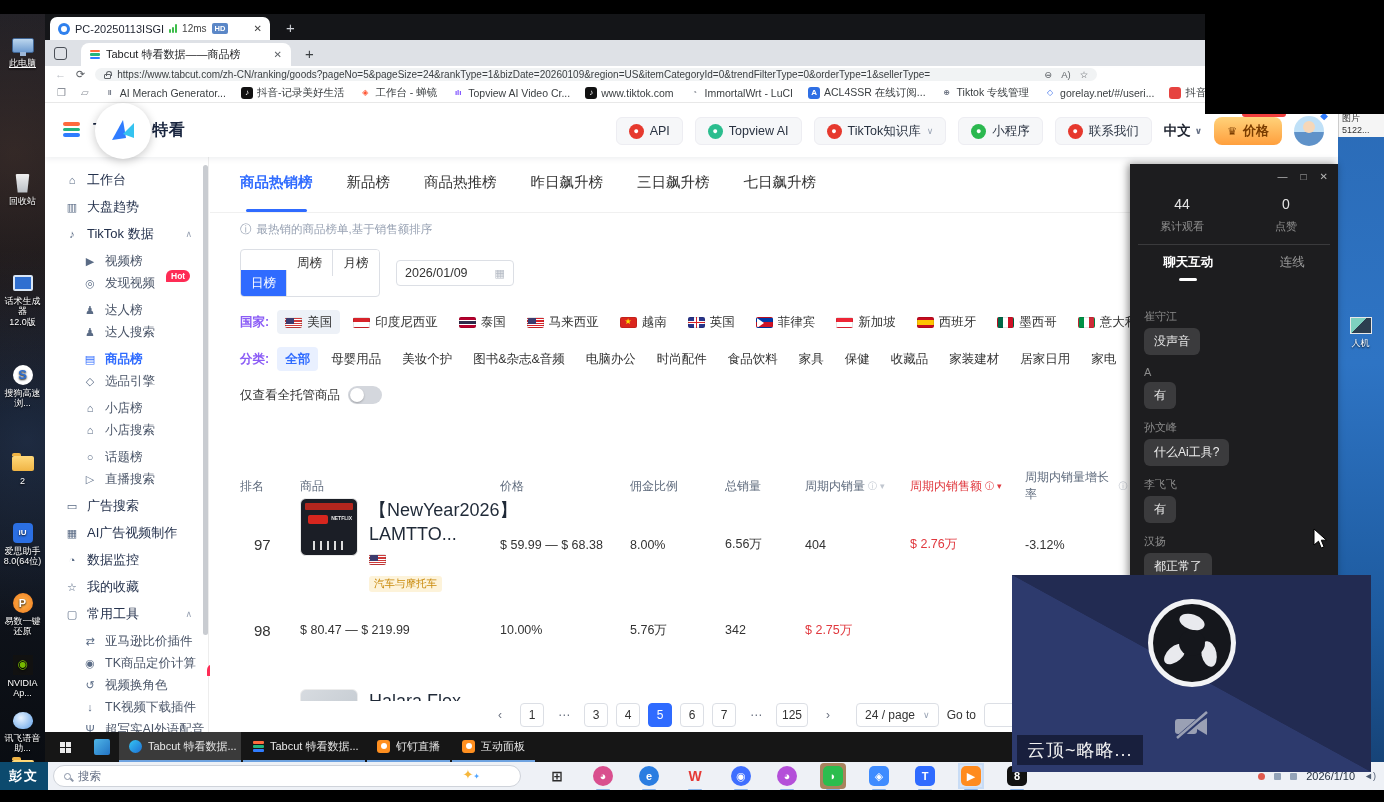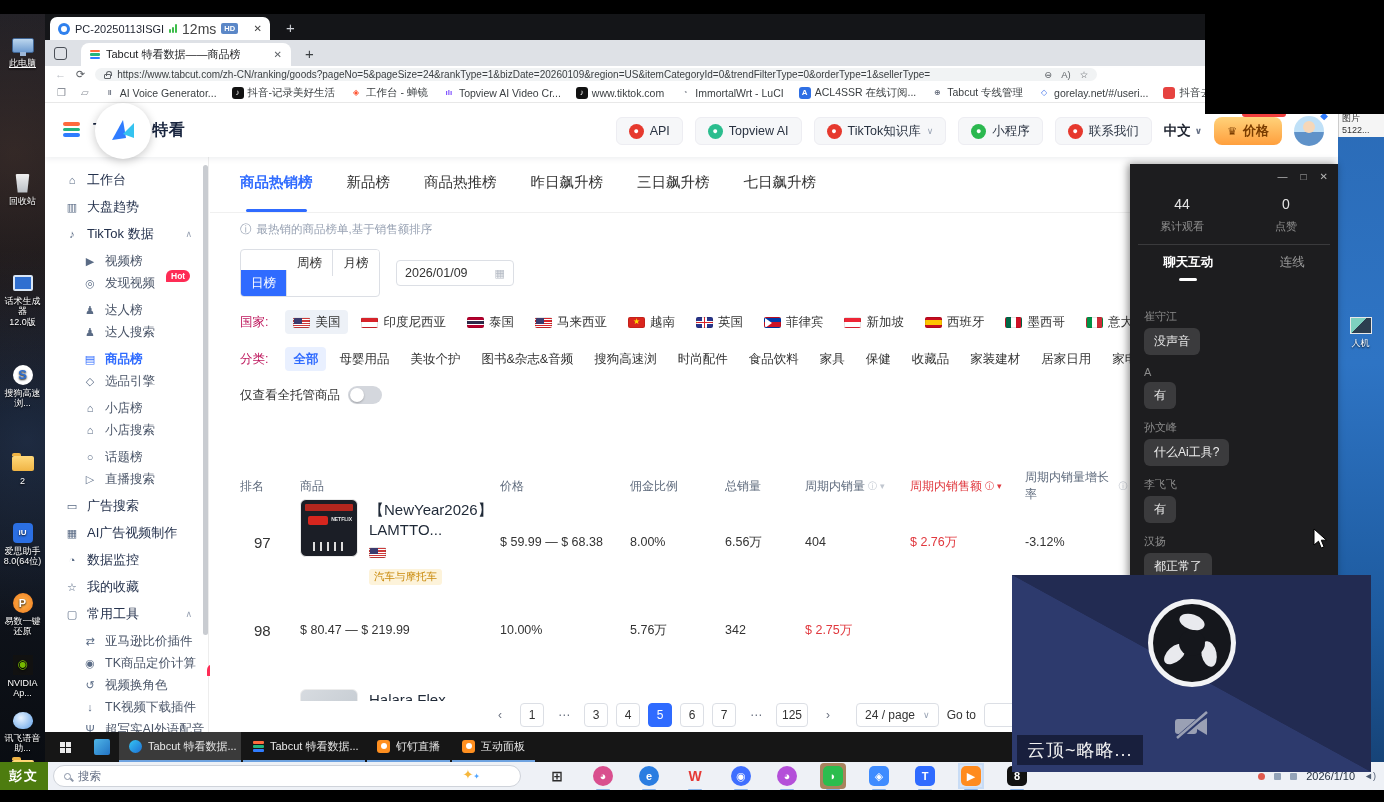--- a/index.html
+++ b/index.html
@@ -110,21 +110,21 @@
   .ptab.active::after{content:"";position:absolute;left:6px;right:6px;bottom:0;height:3px;border-radius:2px;background:#2f6bff;}
   .note{margin:9px 0 0 30px;font-size:11.5px;color:#98a2b3;display:flex;gap:5px;align-items:center;}
   .filters{margin:12px 0 0 30px;display:flex;gap:16px;align-items:center;}
   #seg-list{display:flex;border:1px solid #dcdfe5;border-radius:4px;overflow:hidden;}
   .seg{width:46px;height:26px;display:flex;align-items:center;justify-content:center;font-size:12.5px;color:#333;background:#fff;border-right:1px solid #dcdfe5;}
   .seg:last-child{border-right:none;}
   .seg.active{background:#2f6bff;color:#fff;margin-top:20px;}
   .datebox{width:118px;height:26px;border:1px solid #dcdfe5;border-radius:4px;display:flex;align-items:center;justify-content:space-between;padding:0 8px;font-size:12.5px;color:#333;}
   .datebox .cal{color:#b4bac4;font-size:11px;}
   .row-filter{margin:13px 0 0 30px;display:flex;align-items:flex-start;font-size:12.5px;color:#555;}
-  .row-filter .lbl{color:#be185d;margin-right:17px;flex:none;line-height:24px;}
+  .row-filter .lbl{color:#8b5cf6;margin-right:8px;flex:none;line-height:24px;font-weight:bold;}
   .opts{display:flex;gap:5px;overflow:hidden;height:24px;flex-wrap:nowrap;width:1040px;}
   .opt{display:flex;align-items:center;gap:5px;padding:0 8px;height:24px;border-radius:4px;color:#333;white-space:nowrap;flex:none;}
   .opt.c-active{background:#edf1f7;}
   .opt.g-active{background:#e9f0ff;color:#2f6bff;font-weight:600;}
   .flag{width:17px;height:11px;border-radius:2px;display:inline-block;border:1px solid rgba(0,0,0,.1);position:relative;overflow:hidden;flex:none;}
   .flag.us{background:repeating-linear-gradient(180deg,#cf3a3a 0 1.2px,#fff 1.2px 2.4px);}
   .flag.us::before,.flag.my::before{content:"";position:absolute;left:0;top:0;width:8px;height:6px;background:#3c3b6e;}
   .flag.id{background:linear-gradient(180deg,#d8232a 50%,#fff 50%);}
   .flag.th{background:linear-gradient(180deg,#b5002d 0 18%,#fff 18% 36%,#2d2a4a 36% 64%,#fff 64% 82%,#b5002d 82%);}
   .flag.my{background:repeating-linear-gradient(180deg,#d8232a 0 1.2px,#fff 1.2px 2.4px);}
@@ -159,21 +159,21 @@
   .thumb.car{background:#1b1e26;}
   .thumb.car .t-yt{position:absolute;left:7px;top:16px;width:20px;height:9px;background:#d7261e;border-radius:2px;}
   .thumb.car .t-nf{position:absolute;right:5px;top:16px;color:#e8e8e8;font-size:5px;font-weight:bold;}
   .thumb.car .t-top{position:absolute;left:4px;top:4px;right:4px;height:7px;background:#b3261e;border-radius:1px;}
   .thumb.car .t-cb{position:absolute;bottom:5px;left:12px;width:34px;height:9px;background:repeating-linear-gradient(90deg,#ddd 0 2px,transparent 2px 7px);}
   .thumb.fit{background:linear-gradient(180deg,#f4f6f8 60%,#dde3e9 60%);}
   .thumb.fit::before{content:"";position:absolute;left:8px;bottom:10px;width:42px;height:12px;border-radius:50%;background:#bcc7d1;}
   .thumb.fit::after{content:"";position:absol;position:absolute;left:24px;top:8px;width:11px;height:26px;border-radius:5px;background:#6c7a88;}
   .thumb.app{background:linear-gradient(135deg,#d7dbe0,#bfc6cd);}
   .pinfo{padding-top:1px;}
-  .ptitle{font-size:15px;color:#1f2937;line-height:1.32;max-width:128px;}
+  .ptitle{font-size:18px;color:#1f2937;line-height:1.32;max-width:128px;}
   .pflag{margin-top:4px;}
   .ptag{margin-top:7px;display:inline-block;font-size:10.5px;color:#c98a0c;background:#fdf3da;padding:1px 5px;border-radius:3px;}
   .cval{font-size:12.5px;color:#333;}
   .cval.rev{color:#e0383e;}
 
   #pager{position:absolute;left:30px;top:545px;width:1068px;height:26px;display:flex;align-items:center;justify-content:center;gap:8px;font-size:12px;color:#333;}
   .pg{min-width:24px;height:24px;border:1px solid #dcdfe5;border-radius:4px;display:flex;align-items:center;justify-content:center;background:#fff;padding:0 5px;}
   .pg.dots,.pg.pnav{border:none;background:transparent;color:#6b7280;}
   .pg.active{background:#2f6bff;color:#fff;border-color:#2f6bff;}
   .psize{height:24px;border:1px solid #dcdfe5;border-radius:4px;display:flex;align-items:center;padding:0 8px;gap:8px;margin-left:8px;}
@@ -212,21 +212,21 @@
   .rtbapp .tile{width:16px;height:16px;border-radius:2px;background:linear-gradient(135deg,#4fb6e8,#2273c4);}
   .task{display:flex;align-items:center;gap:6px;padding:0 10px;font-size:11px;color:#e8e8e8;border-bottom:2px solid #6fa3e0;margin-right:2px;white-space:nowrap;overflow:hidden;max-width:122px;}
   .task.active{background:#3a3a3a;}
   .ti-edge{width:13px;height:13px;border-radius:50%;background:linear-gradient(135deg,#35c6f4,#1d6fd4);flex:none;}
   .ti-bars{display:flex;flex-direction:column;gap:1px;flex:none;}
   .ti-bars i{display:block;width:11px;height:3px;border-radius:1px;}
   .ti-ding{width:13px;height:13px;border-radius:3px;background:#ff8f1f;flex:none;position:relative;}
   .ti-ding::after{content:"";position:absolute;left:3.5px;top:3.5px;width:6px;height:6px;border-radius:50%;background:#fff;}
 
   #htb{left:0;top:762px;width:1384px;height:28px;background:#eef1f6;z-index:5;display:flex;align-items:center;}
-  .huser{width:48px;height:28px;background:#4d7c0f;color:#fff;font-size:13px;font-weight:bold;display:flex;align-items:center;justify-content:center;letter-spacing:2px;flex:none;}
+  .huser{width:48px;height:28px;background:#0c4a6e;color:#fff;font-size:13px;font-weight:bold;display:flex;align-items:center;justify-content:center;letter-spacing:2px;flex:none;}
   .hsearch{margin-left:5px;width:468px;height:22px;background:#fff;border:1px solid #cfd3da;border-radius:12px;display:flex;align-items:center;padding:0 10px;gap:7px;font-size:11.5px;color:#667085;position:relative;flex:none;}
   .mag{width:7px;height:7px;border:1.5px solid #8a94a6;border-radius:50%;position:relative;flex:none;}
   .mag::after{content:"";position:absolute;left:5px;top:5px;width:4px;height:1.5px;background:#8a94a6;transform:rotate(45deg);}
   .spark{position:absolute;right:40px;top:1px;font-size:13px;color:#f6b73c;}
   .spark i{font-style:normal;font-size:8px;color:#4da3ff;}
   #hicons{display:flex;align-items:center;margin-left:24px;gap:22px;}
   .hic{position:relative;width:24px;height:24px;display:flex;align-items:center;justify-content:center;flex:none;}
   .hic .tile{width:20px;height:20px;border-radius:5px;display:flex;align-items:center;justify-content:center;font-size:11px;font-weight:bold;}
   .hic .wrap{position:absolute;inset:-1px;border-radius:4px;z-index:0;}
   .hic .tile{position:relative;z-index:1;}
@@ -271,21 +271,21 @@
   <div id="rwin" class="abs">
     <div id="rtabbar">
       <div class="rtab">
         <span class="rdot"></span>
         <span>PC-20250113ISGI</span>
         <span class="bars">
             <i style="height:4px"></i>
             <i style="height:6px"></i>
             <i style="height:9px"></i>
           </span>
-        <span style="font-size:14px;color:#444">12ms</span>
+        <span style="font-size:10px;color:#444">12ms</span>
         <span class="hdbadge">HD</span>
         <span class="rclose">✕</span>
       </div>
       <span class="rplus">+</span>
     </div>
 
     <div id="etabs">
       <span class="ews"></span>
       <div class="etab">
         <span class="logo-bars-s">
@@ -310,21 +310,21 @@
           <span>☆</span>
         </span>
       </div>
     </div>
     <div id="ebookmarks">
       <span style="color:#8a8f98;font-size:10px">❐</span>
       <span style="color:#8a8f98;font-size:10px">▱</span>
       <span id="bm-list" style="display:flex;gap:15px">
           <span class="bm">
             <span class="fi" style="color: rgb(107, 114, 128);">‖</span>
-            <span>AI Voice Generator...</span>
+            <span>AI Merach Generator...</span>
           </span>
           <span class="bm">
             <span class="fi" style="color: rgb(255, 255, 255); background: rgb(17, 17, 17);">♪</span>
             <span>抖音-记录美好生活</span>
           </span>
           <span class="bm">
             <span class="fi" style="color: rgb(255, 83, 48);">◈</span>
             <span>工作台 - 蝉镜</span>
           </span>
           <span class="bm">
@@ -338,21 +338,21 @@
           <span class="bm">
             <span class="fi" style="color: rgb(138, 143, 152);">◔</span>
             <span>ImmortalWrt - LuCI</span>
           </span>
           <span class="bm">
             <span class="fi" style="color: rgb(255, 255, 255); background: rgb(47, 111, 228);">A</span>
             <span>ACL4SSR 在线订阅...</span>
           </span>
           <span class="bm">
             <span class="fi" style="color: rgb(107, 114, 128);">⊕</span>
-            <span>Tabcut 专线管理</span>
+            <span>Tiktok 专线管理</span>
           </span>
           <span class="bm">
             <span class="fi" style="color: rgb(75, 123, 236);">◇</span>
             <span>gorelay.net/#/useri...</span>
           </span>
           <span class="bm">
             <span class="fi" style="color: rgb(255, 255, 255); background: rgb(230, 67, 64);"></span>
             <span>抖音去水印、快手...</span>
           </span>
           <span class="bm">
@@ -595,21 +595,21 @@
               </span>
             </div>
         </div>
         <div class="row-filter">
           <span class="lbl">分类:</span>
           <div class="opts" id="cat-list">
               <span class="opt g-active">全部</span>
               <span class="opt">母婴用品</span>
               <span class="opt">美妆个护</span>
               <span class="opt">图书&amp;杂志&amp;音频</span>
-              <span class="opt">搜狗高速浏</span>
+              <span class="opt">电脑办公</span>
               <span class="opt">时尚配件</span>
               <span class="opt">食品饮料</span>
               <span class="opt">家具</span>
               <span class="opt">保健</span>
               <span class="opt">收藏品</span>
               <span class="opt">家装建材</span>
               <span class="opt">居家日用</span>
               <span class="opt">家电</span>
               <span class="opt">珠宝与衍生品</span>
               <span class="opt">厨房用品</span>

